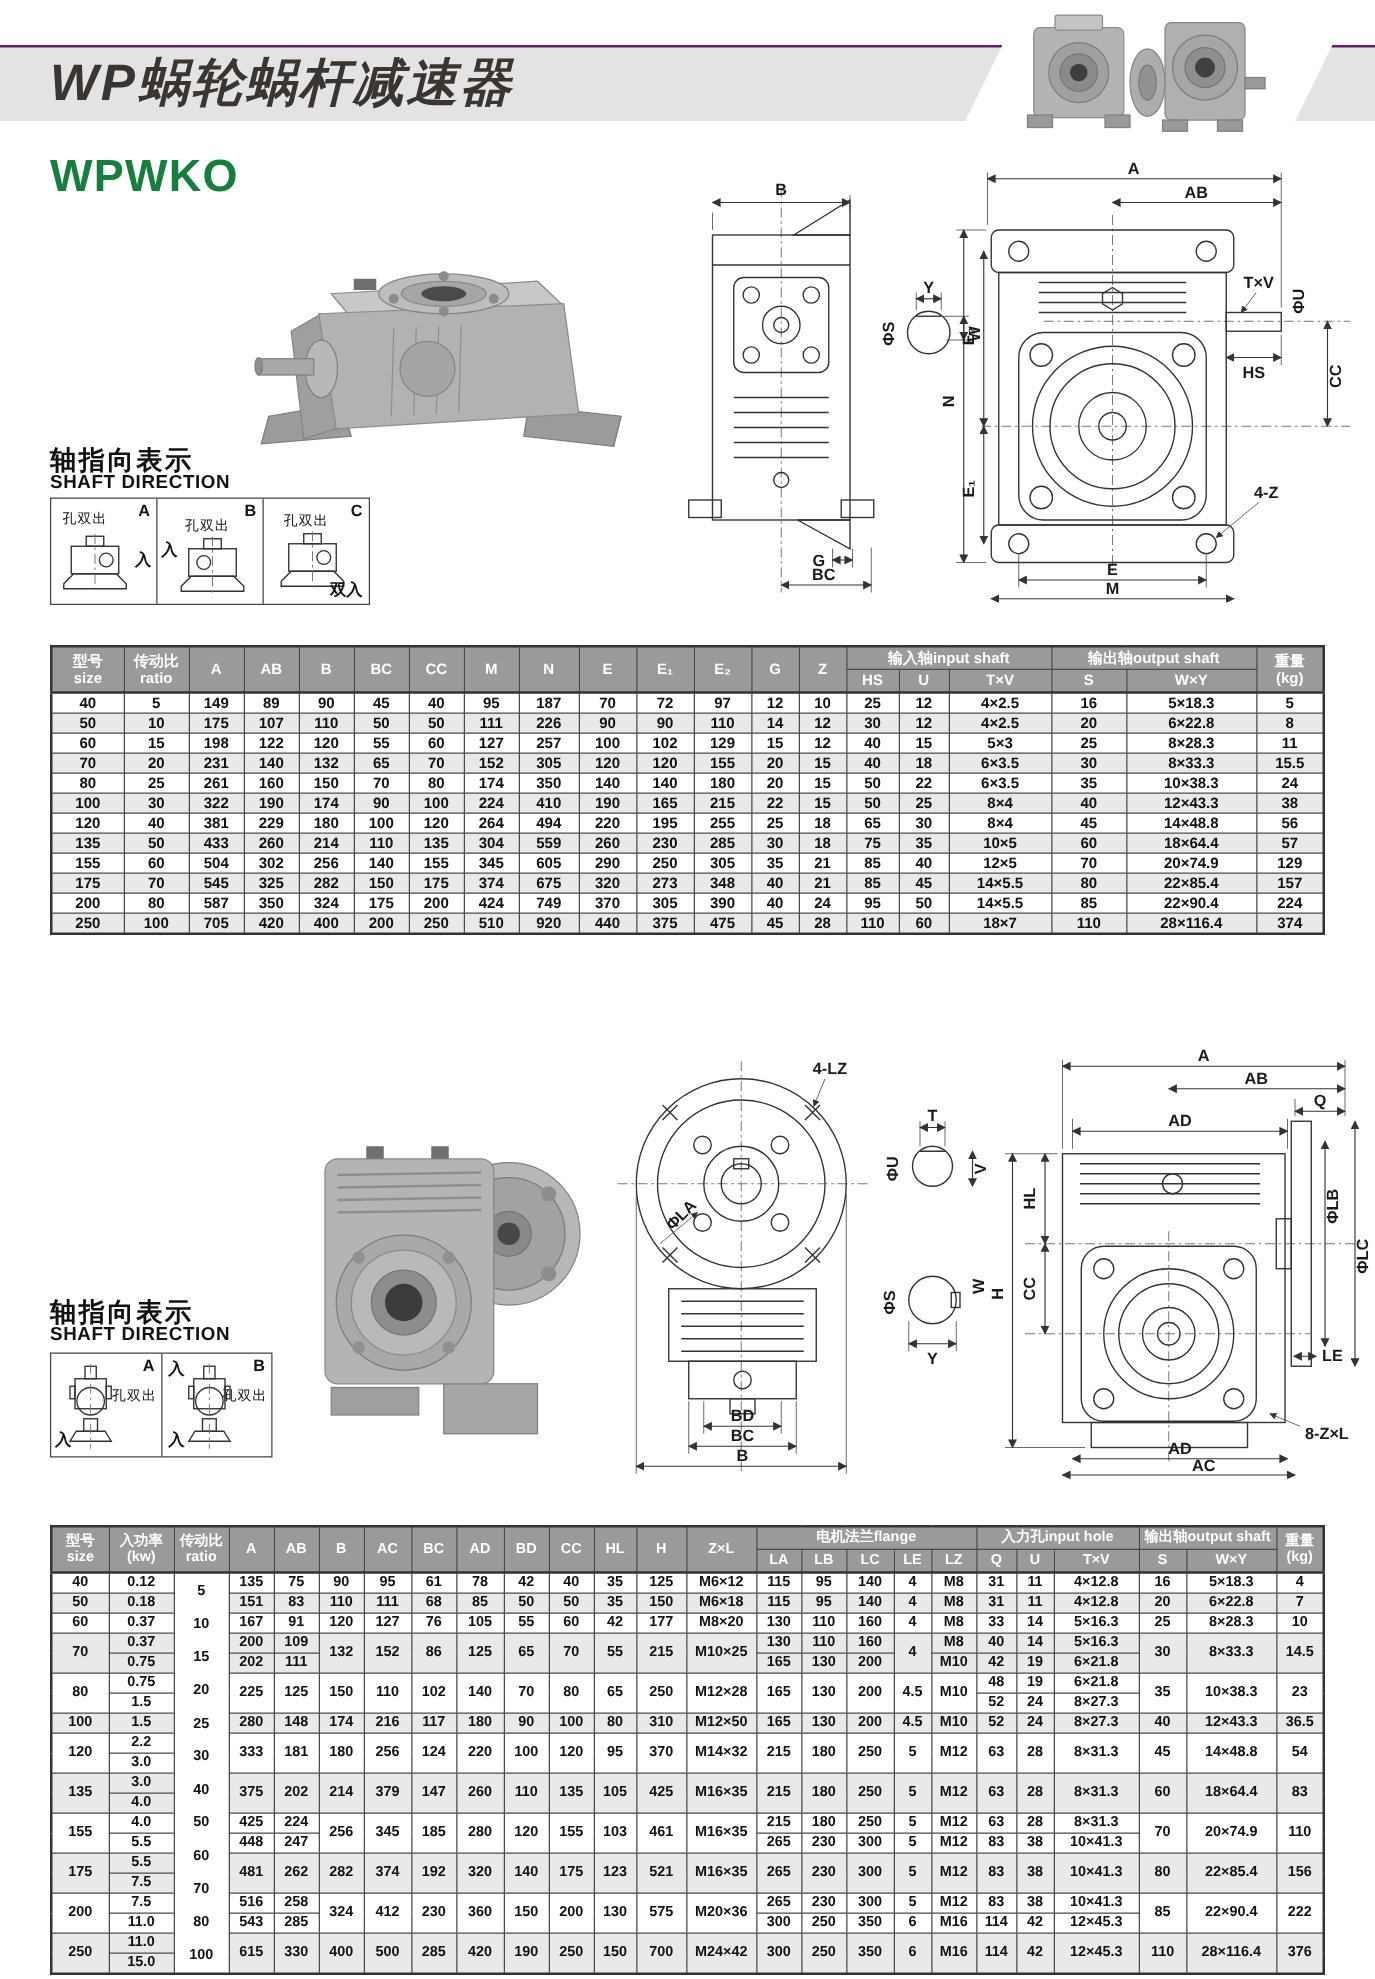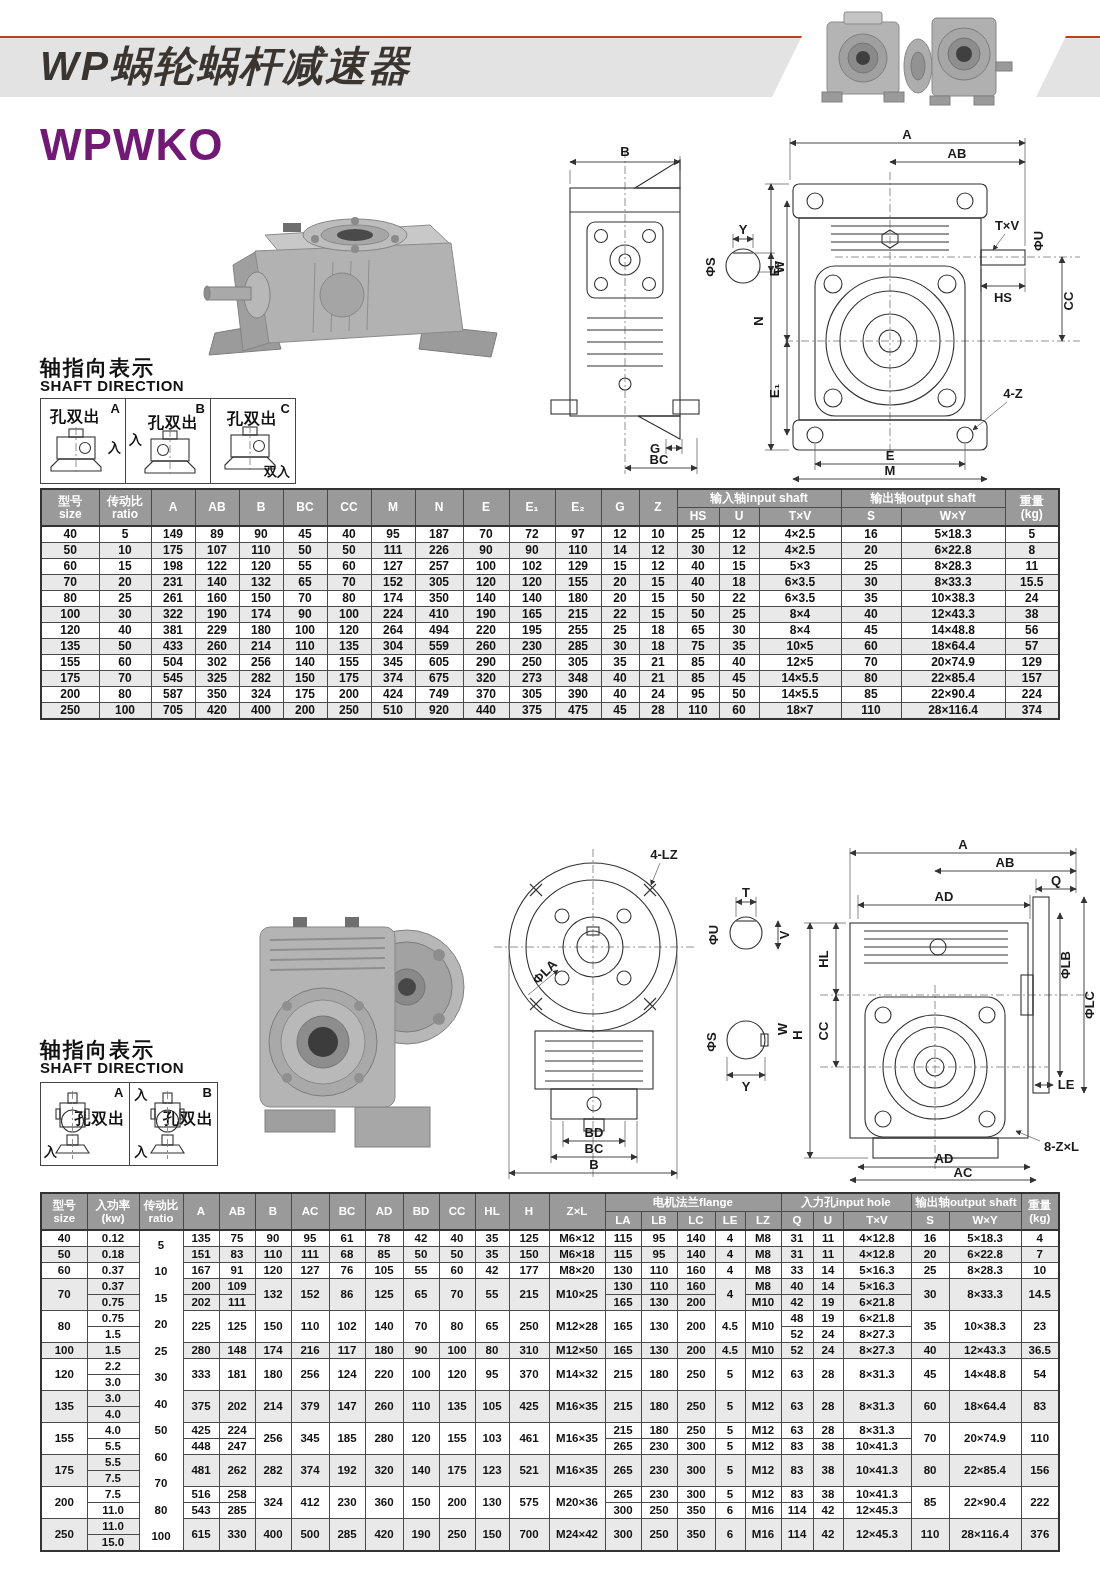--- a/index.html
+++ b/index.html
@@ -1,43 +1,43 @@
 <!DOCTYPE html>
 <html><head>
 <meta charset="utf-8">
 <style>
   html,body{margin:0;padding:0;background:#fff;}
   .page{position:relative;width:1100px;height:1583px;background:#ffffff;overflow:hidden;
         font-family:"Liberation Sans","DejaVu Sans",sans-serif;color:#111;}
   .abs{position:absolute;}
 
   
-  .band{position:absolute;top:36px;height:59px;background:#e3e3e3;border-top:2px solid #c2410c;}
+  .band{position:absolute;top:36px;height:59px;background:#e3e3e3;border-top:2px solid #701a75;}
   .band-main{left:0;width:802px;clip-path:polygon(0 0,100% 0,calc(100% - 30px) 100%,0 100%);}
   .band-right{left:1036px;width:70px;clip-path:polygon(30px 0,100% 0,100% 100%,0 100%);}
   .banner-title{position:absolute;left:40px;top:0;line-height:57px;font-size:41px;font-weight:bold;
         font-style:italic;color:#3a3531;letter-spacing:2px;white-space:nowrap;}
 
   
-  .sec-title{position:absolute;font-size:44px;font-weight:bold;color:#701a75;letter-spacing:1px;}
+  .sec-title{position:absolute;font-size:36px;font-weight:bold;color:#15803d;letter-spacing:1px;}
 
   .sd-cn{position:absolute;font-size:21px;font-weight:bold;color:#111;letter-spacing:2px;}
   .sd-en{position:absolute;font-size:15px;font-weight:bold;color:#111;letter-spacing:.5px;}
 
   
   .sd-panel{position:absolute;display:flex;border:1.5px solid #444;background:#fff;}
   .sd-cell{position:relative;flex:1;border-right:1.5px solid #444;}
   .sd-cell:last-child{border-right:none;}
   .sd-letter{position:absolute;top:2px;right:5px;font-size:13px;font-weight:bold;}
-  .sd-hole{position:absolute;font-size:16px;font-weight:bold;letter-spacing:1px;}
+  .sd-hole{position:absolute;font-size:11px;font-weight:normal;letter-spacing:1px;}
   .sd-in{position:absolute;font-size:13px;font-weight:bold;}
   .sd-glyph{position:absolute;}
 
   
-  table.spec{position:absolute;border-collapse:collapse;table-layout:fixed;border:2px solid #333;background:#fff;}
+  table.spec{position:absolute;border-collapse:collapse;table-layout:fixed;border:2px solid #333;background:#fff;margin-top:28px;}
   table.spec th{background:#9a9a9a;color:#fff;font-weight:bold;font-size:12px;line-height:13px;
         padding:2px 0;border:1px solid #4a4a4a;white-space:pre-line;text-align:center;}
   table.spec td{border:1px solid #4a4a4a;font-size:12px;font-weight:bold;color:#111;text-align:center;
         padding:0;height:15px;line-height:15px;white-space:nowrap;}
   table.spec thead{border-bottom:2px solid #333;}
   table.spec tr.shade td{background:#e9e9e9;}
   table.spec td.ratio-stack{white-space:pre-line;line-height:26.5px;background:#fff;}
   table.dense td{font-size:11.5px;}
   table.dense th{font-size:11.5px;}
 

